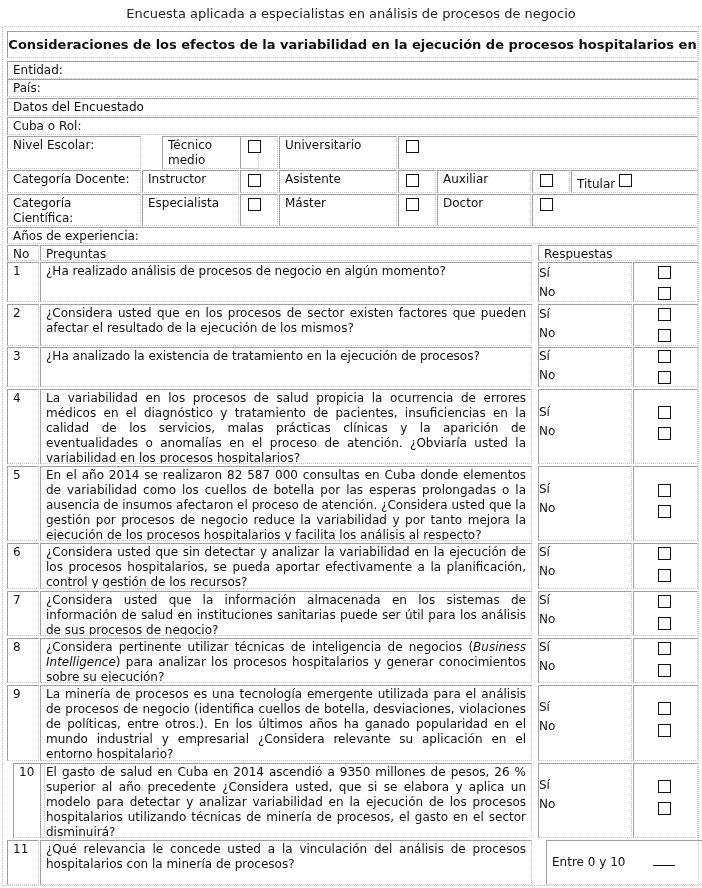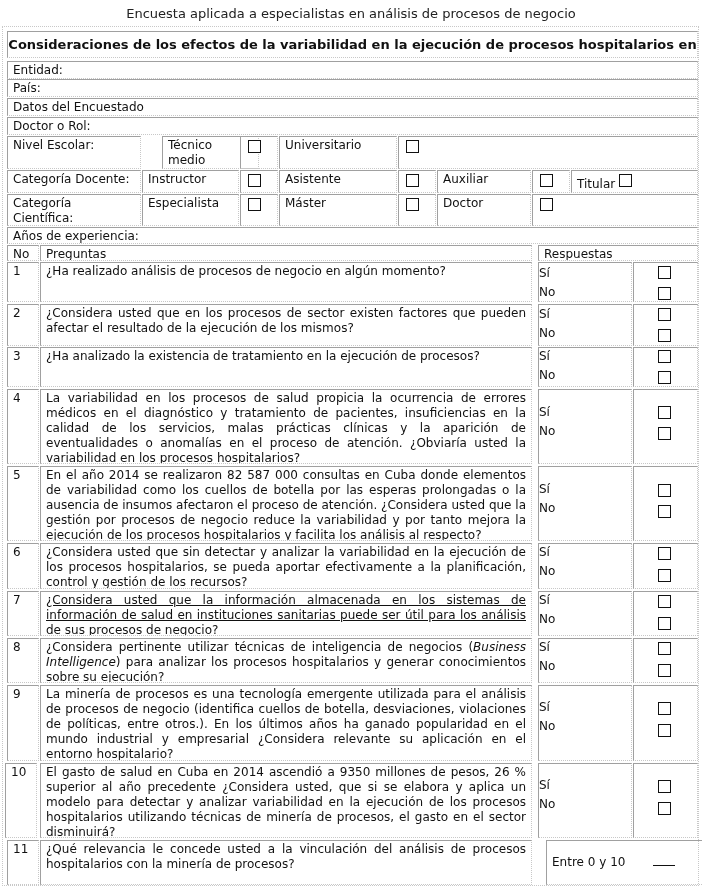--- a/index.html
+++ b/index.html
@@ -48,21 +48,21 @@
 
 <div class="page-title">Encuesta aplicada a especialistas en análisis de procesos de negocio</div>
 
 <div class="outer"></div>
 
 <div class="cell header-box" style="left:7px; top:31px; width:691px; height:27px;">Consideraciones de los efectos de la variabilidad en la ejecución de procesos hospitalarios en Cuba.</div>
 
 <div class="cell" style="left:7px; top:61px; width:691px; height:18px;">Entidad:</div>
 <div class="cell" style="left:7px; top:79px; width:691px; height:18px;">País:</div>
 <div class="cell" style="left:7px; top:98px; width:691px; height:18px;">Datos del Encuestado</div>
-<div class="cell" style="left:7px; top:117px; width:691px; height:18px;">Doctor o Rol:</div>
+<div class="cell" style="left:7px; top:117px; width:691px; height:18px;">Cuba o Rol:</div>
 
 <div class="cell" style="left:7px; top:136px; width:134px; height:33px;">Nivel Escolar:</div>
 <div class="cell" style="left:142px; top:136px; width:97px; height:33px;margin-left:20px;">Técnico medio</div>
 <div class="cell cb-cell" style="left:240px; top:136px; width:38px; height:33px;"><span class="cb"></span></div>
 <div class="cell" style="left:279px; top:136px; width:118px; height:33px;">Universitario</div>
 <div class="cell cb-cell" style="left:398px; top:136px; width:300px; height:33px;"><span class="cb"></span></div>
 
 <div class="cell" style="left:7px; top:170px; width:134px; height:23px;">Categoría Docente:</div>
 <div class="cell" style="left:142px; top:170px; width:97px; height:23px;">Instructor</div>
 <div class="cell cb-cell" style="left:240px; top:170px; width:38px; height:23px;"><span class="cb"></span></div>
@@ -146,21 +146,21 @@
 <div class="cell yn" style="left:538px; top:543px; width:94px; height:46px;">
     <span style="top:1px;">Sí</span>
     <span style="top:20px;">No</span>
   </div>
 <div class="cell boxes" style="left:633px; top:543px; width:65px; height:46px;">
     <span class="cb" style="top:3px;"></span>
     <span class="cb" style="top:25px;"></span>
   </div>
 
 <div class="cell" style="left:7px; top:591px; width:32px; height:45px;">7</div>
-<div class="cell qtext" style="left:40px; top:591px; width:492px; height:45px;text-decoration:underline;">¿Considera usted que la información almacenada en los sistemas de información de salud en instituciones sanitarias puede ser útil para los análisis de sus procesos de negocio?</div>
+<div class="cell qtext" style="left:40px; top:591px; width:492px; height:45px;">¿Considera usted que la información almacenada en los sistemas de información de salud en instituciones sanitarias puede ser útil para los análisis de sus procesos de negocio?</div>
 <div class="cell yn" style="left:538px; top:591px; width:94px; height:45px;">
     <span style="top:1px;">Sí</span>
     <span style="top:20px;">No</span>
   </div>
 <div class="cell boxes" style="left:633px; top:591px; width:65px; height:45px;">
     <span class="cb" style="top:3px;"></span>
     <span class="cb" style="top:25px;"></span>
   </div>
 
 <div class="cell" style="left:7px; top:638px; width:32px; height:45px;">8</div>
@@ -178,21 +178,21 @@
 <div class="cell qtext" style="left:40px; top:685px; width:492px; height:76px;">La minería de procesos es una tecnología emergente utilizada para el análisis de procesos de negocio (identifica cuellos de botella, desviaciones, violaciones de políticas, entre otros.). En los últimos años ha ganado popularidad en el mundo industrial y empresarial ¿Considera relevante su aplicación en el entorno hospitalario?</div>
 <div class="cell yn" style="left:538px; top:685px; width:94px; height:76px;">
     <span style="top:14px;">Sí</span>
     <span style="top:33px;">No</span>
   </div>
 <div class="cell boxes" style="left:633px; top:685px; width:65px; height:76px;">
     <span class="cb" style="top:16px;"></span>
     <span class="cb" style="top:38px;"></span>
   </div>
 
-<div class="cell" style="left:5px; top:763px; width:32px; height:75px;">10</div>
+<div class="cell" style="left:13px; top:763px; width:32px; height:75px;">10</div>
 <div class="cell qtext" style="left:40px; top:763px; width:492px; height:75px;">El gasto de salud en Cuba en 2014 ascendió a 9350 millones de pesos, 26 % superior al año precedente ¿Considera usted, que si se elabora y aplica un modelo para detectar y analizar variabilidad en la ejecución de los procesos hospitalarios utilizando técnicas de minería de procesos, el gasto en el sector disminuirá?</div>
 <div class="cell yn" style="left:538px; top:763px; width:94px; height:75px;">
     <span style="top:14px;">Sí</span>
     <span style="top:33px;">No</span>
   </div>
 <div class="cell boxes" style="left:633px; top:763px; width:65px; height:75px;">
     <span class="cb" style="top:16px;"></span>
     <span class="cb" style="top:38px;"></span>
   </div>
 

